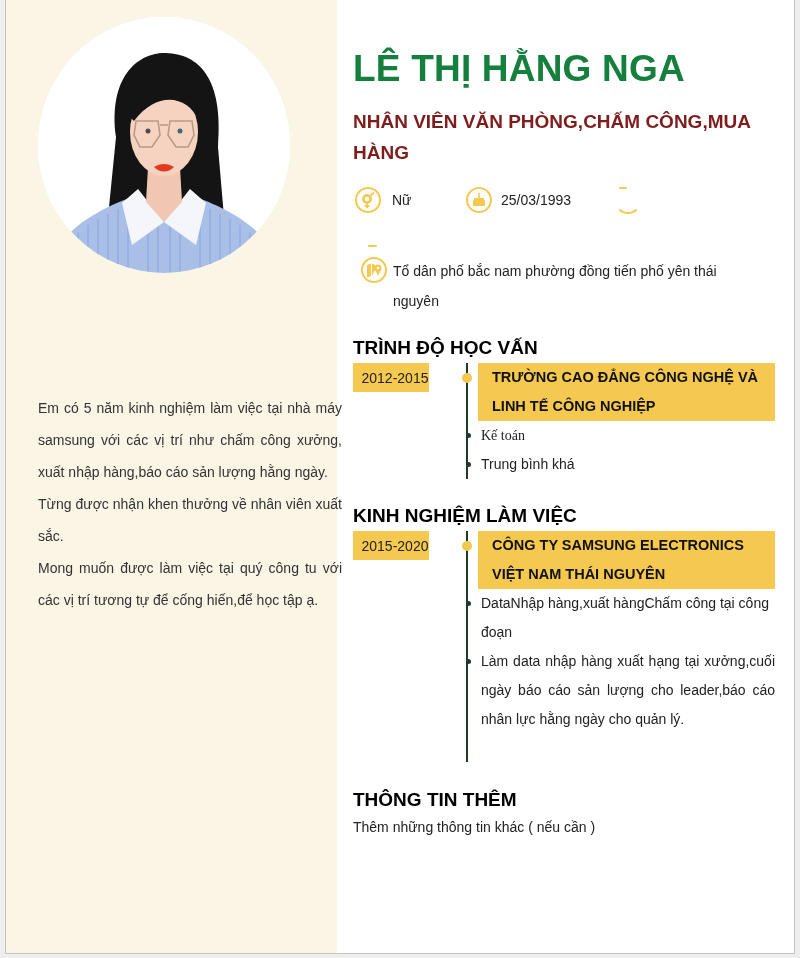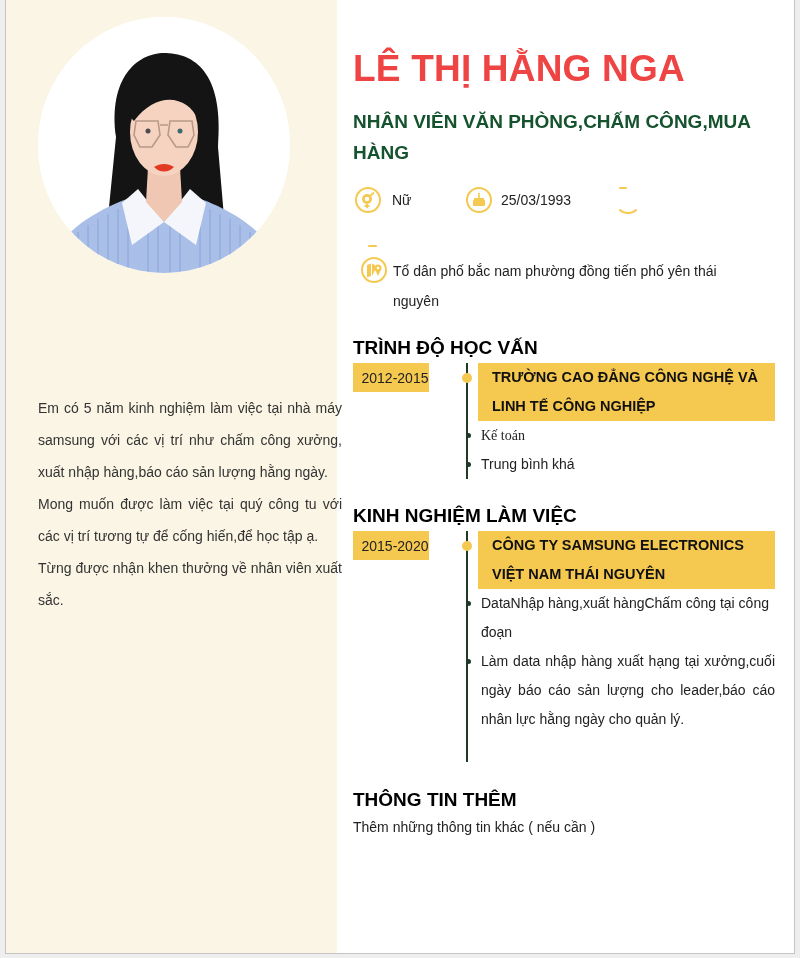--- a/index.html
+++ b/index.html
@@ -27,25 +27,25 @@
     .side-text {
       position: absolute; left: 32px; top: 371px; width: 304px;
       font-size: 14px; line-height: 32px; color: #333333; text-align: justify; margin-top: 21px;
     }
     .side-text p { margin: 0; }
 
     .main { position: absolute; left: 347px; top: 0; width: 418px; }
 
     .name {
       position: absolute; left: 0; top: 48px; white-space: nowrap;
-      font-size: 37px; font-weight: bold; color: #ef4444; letter-spacing: 0.2px;
+      font-size: 37px; font-weight: bold; color: #15803d; letter-spacing: 0.2px;
     }
     .job {
       position: absolute; left: 0; top: 106px; width: 418px;
-      font-size: 19px; font-weight: bold; color: #14532d; line-height: 31px;
+      font-size: 19px; font-weight: bold; color: #7f1d1d; line-height: 31px;
     }
 
     .icon-circle {
       position: absolute; width: 26px; height: 26px; border-radius: 50%;
       border: 2px solid #f5c84f; display: flex; align-items: center; justify-content: center;
     }
     .icon-circle svg { width: 16px; height: 16px; }
     .info-text { position: absolute; font-size: 14px; color: #222; white-space: nowrap; }
 
     .arc-top {
@@ -128,22 +128,22 @@
         </g>
         <circle cx="110" cy="114" r="2.5" fill="#4b4b52"></circle>
         <circle cx="142" cy="114" r="2.5" fill="#3d6a6a"></circle>
 
         <path d="M116 150 C122 146 130 146 136 150 C130 156 122 156 116 150 Z" fill="#e23a20"></path>
       </svg>
     </div>
 
     <div class="side-text">
       <p>Em có 5 năm kinh nghiệm làm việc tại nhà máy samsung với các vị trí như chấm công xưởng, xuất nhập hàng,báo cáo sản lượng hằng ngày.</p>
+      <p>Từng được nhận khen thưởng về nhân viên xuất sắc.</p>
       <p>Mong muốn được làm việc tại quý công tu với các vị trí tương tự để cống hiến,để học tập ạ.</p>
-      <p>Từng được nhận khen thưởng về nhân viên xuất sắc.</p>
     </div>
   </div>
 
   <div class="main">
     <div class="name">LÊ THỊ HẰNG NGA</div>
     <div class="job">NHÂN VIÊN VĂN PHÒNG,CHẤM CÔNG,MUA HÀNG</div>
 
     <div class="icon-circle" style="left:2px; top:187px;">
       <svg viewBox="0 0 16 16">
         <circle cx="7" cy="7" r="5" fill="#f5c84f"></circle>

